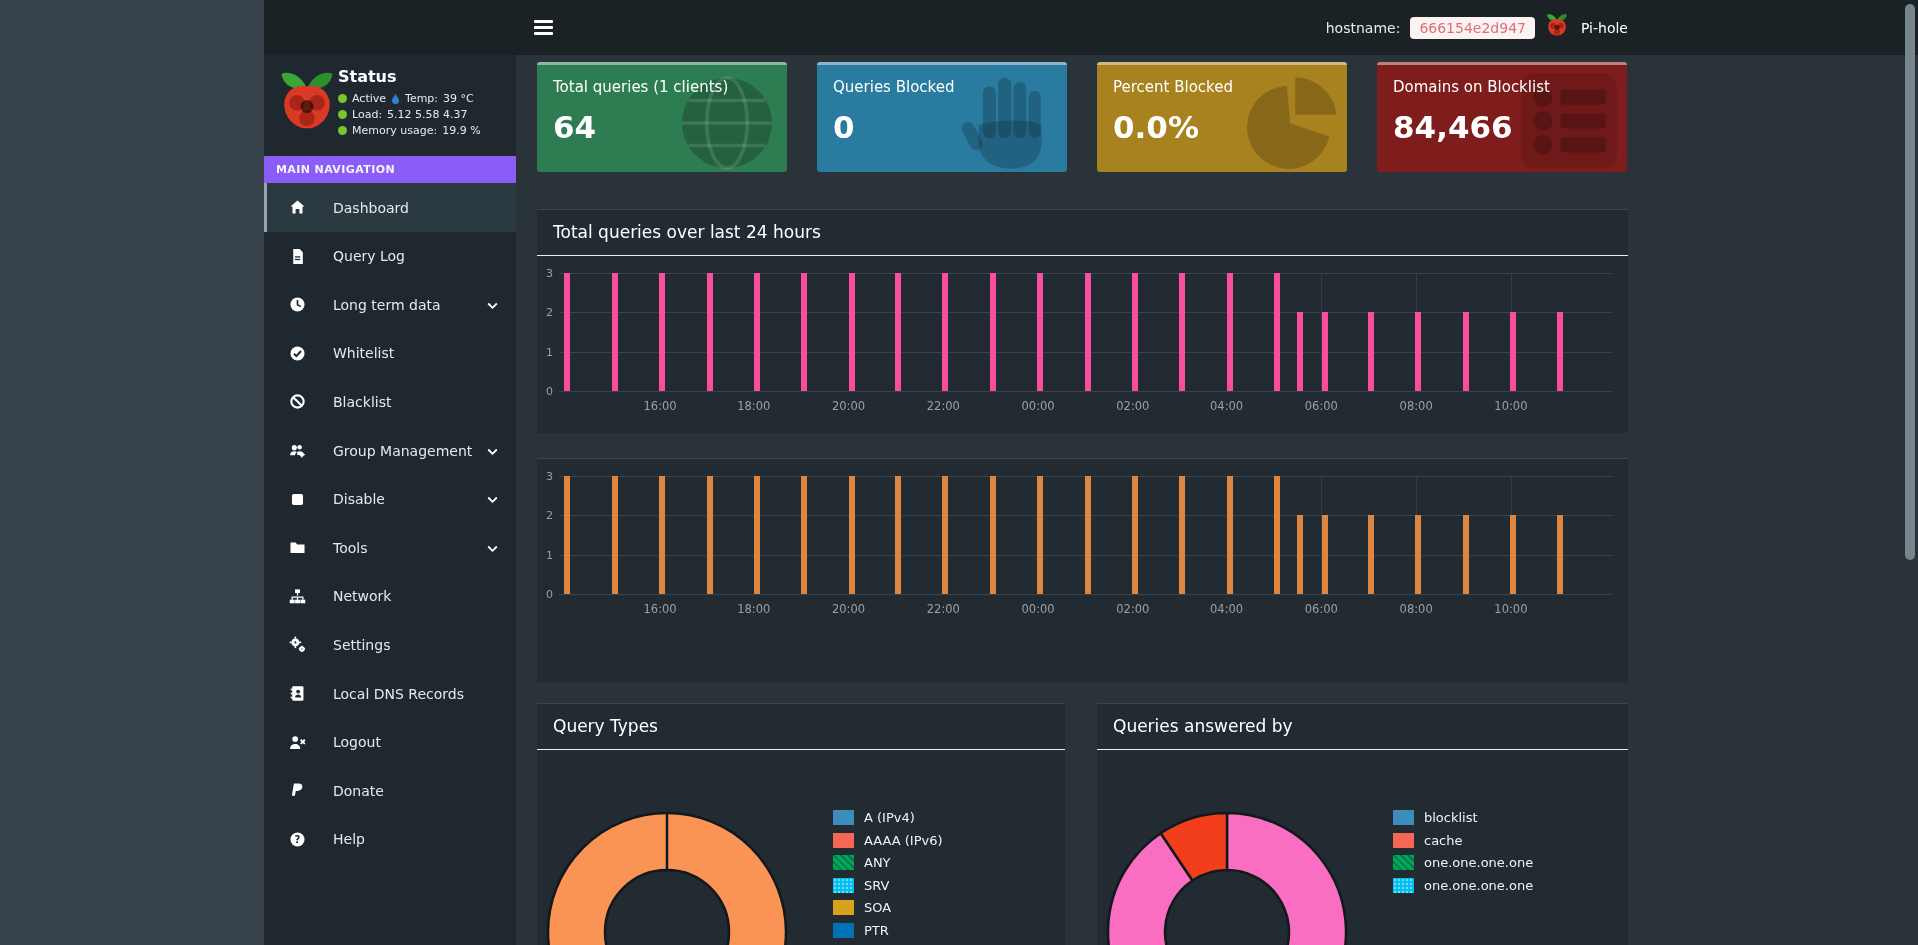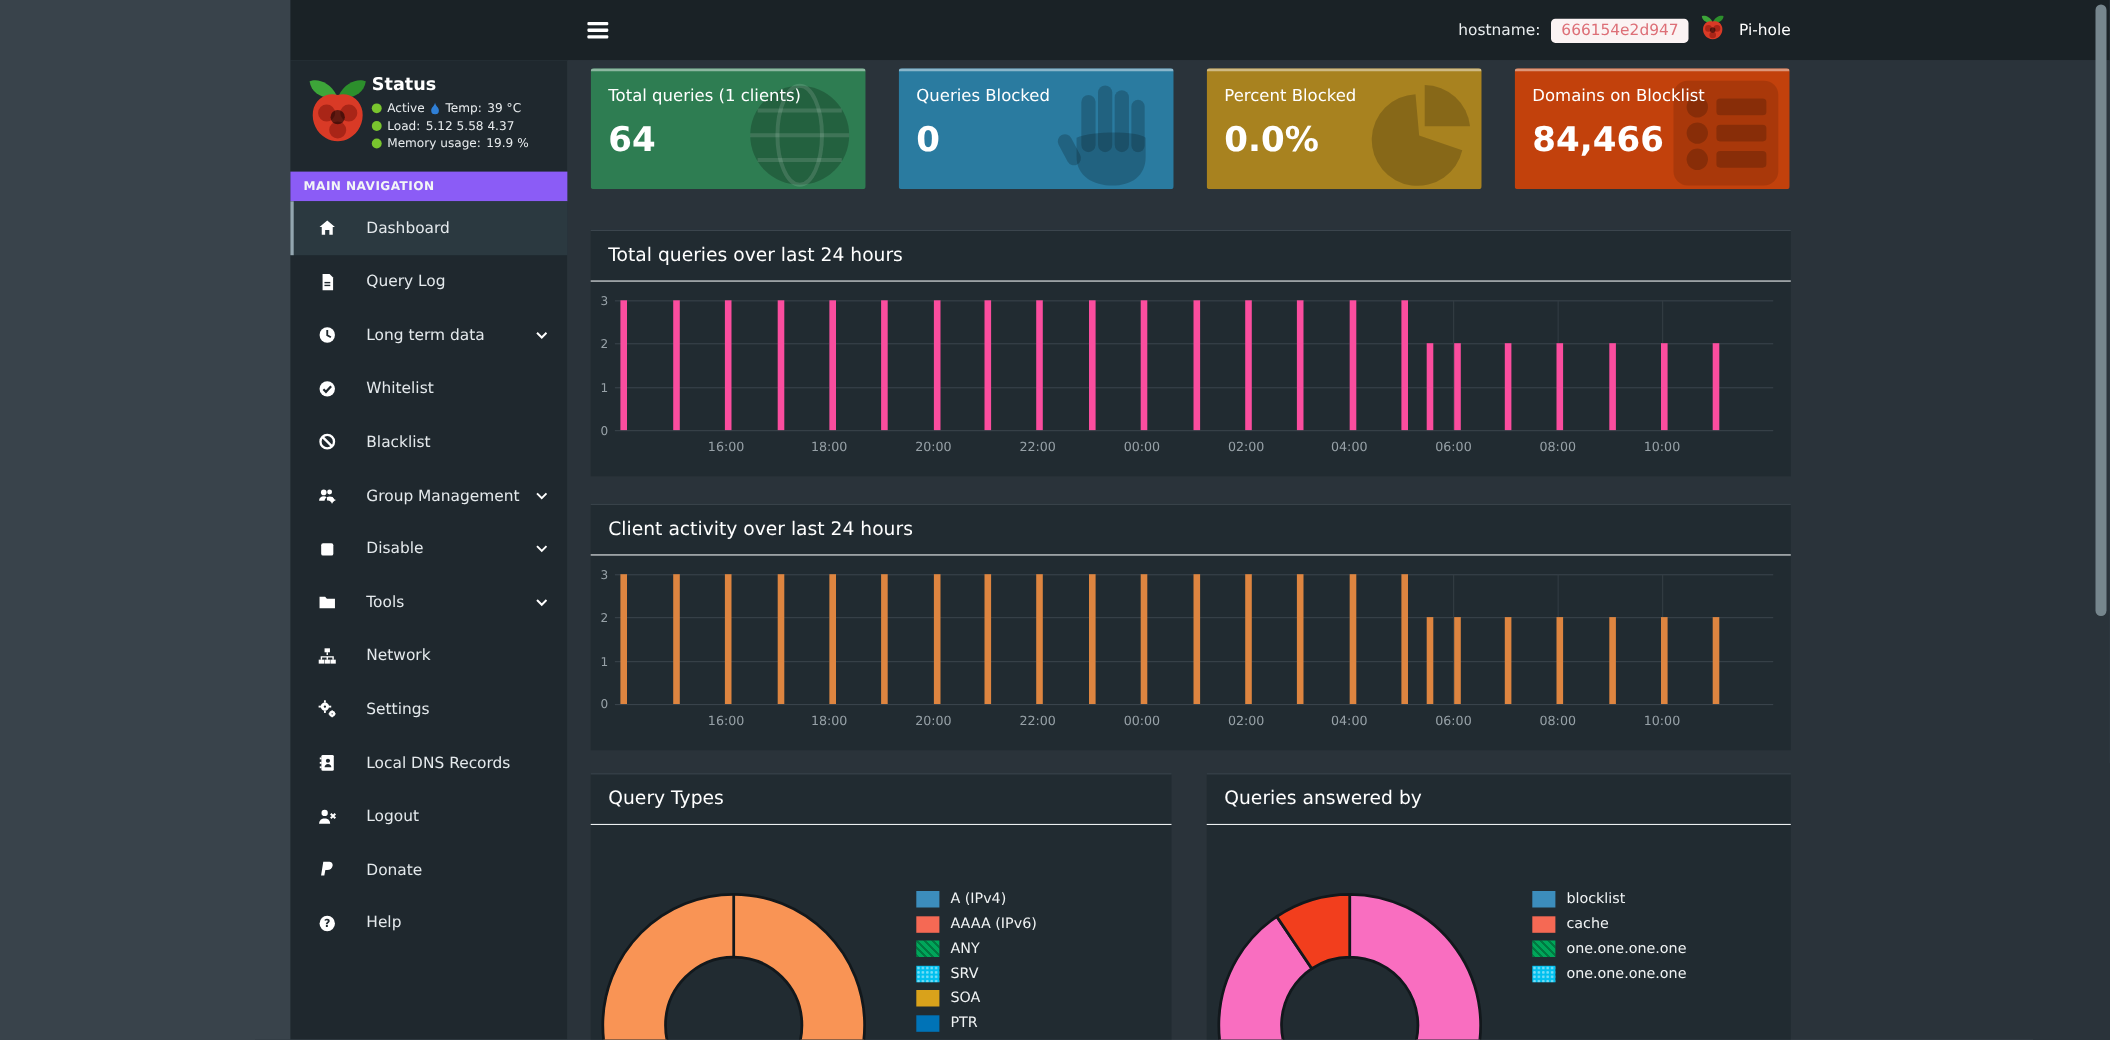--- a/index.html
+++ b/index.html
@@ -317,21 +317,21 @@
         <div class="card" style="left: 581px; background: rgb(168, 130, 31);">
           <div class="card-icon"><svg width="100" height="100" viewBox="0 0 48 48">
               <g fill="rgba(0,0,0,0.22)">
                 <path d="M26 4a20 20 0 0119.8 18H26z"></path>
                 <path d="M22 8a20 20 0 1020.4 24.4L23.6 26z"></path>
               </g>
             </svg></div>
           <div class="card-title">Percent Blocked</div>
           <div class="card-value">0.0%</div>
         </div>
-        <div class="card" style="left: 861px; background: #c2410c;">
+        <div class="card" style="left: 861px; background: #7f1d1d;">
           <div class="card-icon"><svg width="104" height="104" viewBox="0 0 48 48">
               <g fill="rgba(0,0,0,0.22)">
                 <rect x="2" y="2" width="44" height="44" rx="6" fill="rgba(0,0,0,0.14)"></rect>
                 <circle cx="12" cy="13" r="4.5"></circle>
                 <rect x="20" y="9.5" width="21" height="7" rx="1.5"></rect>
                 <circle cx="12" cy="24" r="4.5"></circle>
                 <rect x="20" y="20.5" width="21" height="7" rx="1.5"></rect>
                 <circle cx="12" cy="35" r="4.5"></circle>
                 <rect x="20" y="31.5" width="21" height="7" rx="1.5"></rect>
               </g>
@@ -394,21 +394,20 @@
             <div class="bar" style="left: calc(77.1% - 3px); height: 78.6667px; background: rgb(251, 77, 158);"></div>
             <div class="bar" style="left: calc(81.6% - 3px); height: 78.6667px; background: rgb(251, 77, 158);"></div>
             <div class="bar" style="left: calc(86.1% - 3px); height: 78.6667px; background: rgb(251, 77, 158);"></div>
             <div class="bar" style="left: calc(90.6% - 3px); height: 78.6667px; background: rgb(251, 77, 158);"></div>
             <div class="bar" style="left: calc(95.1% - 3px); height: 78.6667px; background: rgb(251, 77, 158);"></div>
           </div>
         </div>
     </div>
 
     <div class="panel" id="panel-bar-1" style="left:21px; top:403px; width:1091px; height:224px;">
-      <div class="panel-header">Client activity over last 24 hours</div>
       <div class="panel-body" style="height:177px;">
           <div class="plot">
             <div class="hgrid" style="top: 118px;"></div>
             <div class="ylab" style="top: 118px;">0</div>
             <div class="hgrid" style="top: 78.6667px;"></div>
             <div class="ylab" style="top: 78.6667px;">1</div>
             <div class="hgrid" style="top: 39.3333px;"></div>
             <div class="ylab" style="top: 39.3333px;">2</div>
             <div class="hgrid" style="top: 0px;"></div>
             <div class="ylab" style="top: 0px;">3</div>

